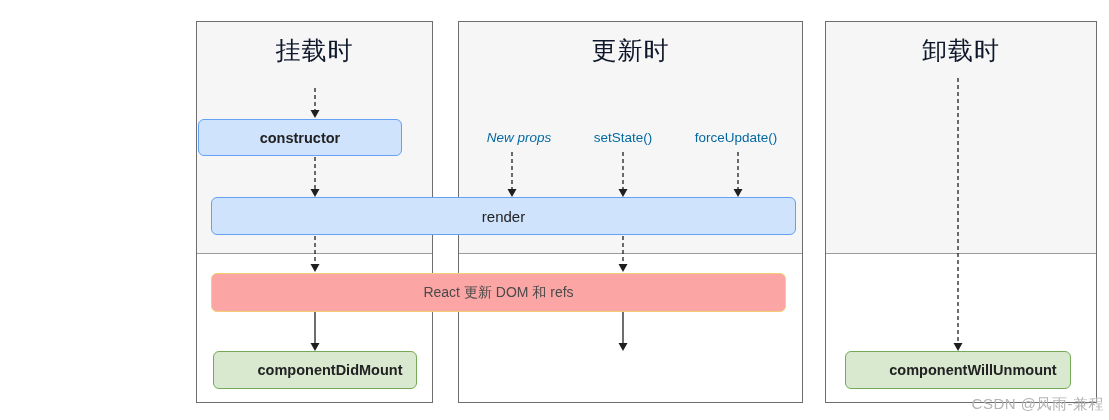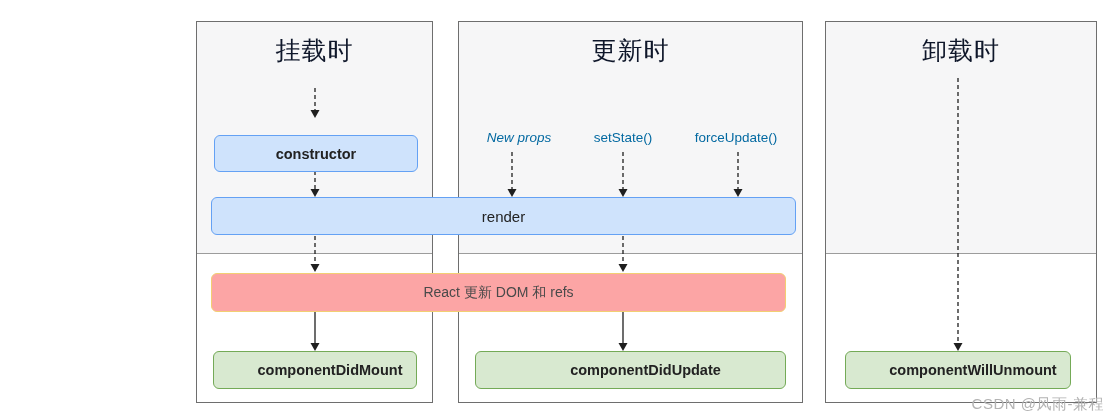--- a/index.html
+++ b/index.html
@@ -108,27 +108,26 @@
       <path d="M618.5,189 L627.5,189 L623,197 Z"></path>
       <path d="M733.5,189 L742.5,189 L738,197 Z"></path>
       <path d="M310.5,264 L319.5,264 L315,272 Z"></path>
       <path d="M618.5,264 L627.5,264 L623,272 Z"></path>
       <path d="M310.5,343 L319.5,343 L315,351 Z"></path>
       <path d="M618.5,343 L627.5,343 L623,351 Z"></path>
       <path d="M953.5,343 L962.5,343 L958,351 Z"></path>
     </g>
   </svg>
 
-  <div class="fbox blue bold" style="left:214px;top:119px;width:204px;height:37px;margin-top:16px;">constructor</div>
+  <div class="fbox blue bold" style="left:198px;top:119px;width:204px;height:37px;">constructor</div>
 
   <div class="fbox blue" style="left:211px;top:197px;width:585px;height:38px;font-size:15px;">render</div>
 
   <div class="fbox yellow" style="left:211px;top:273px;width:575px;height:39px;">React 更新 DOM 和 refs</div>
 
   <div class="fbox green" style="left:213px;top:351px;width:204px;height:38px;">componentDidMount</div>
 
-  <div class="fbox green" style="left:475px;top:351px;width:311px;height:38px;">componentDidUpdate</div>
 
   <div class="fbox green" style="left:845px;top:351px;width:226px;height:38px;">componentWillUnmount</div>
 
   <div class="watermark">CSDN @风雨-兼程</div>
 
 </div>
 
 </body></html>

